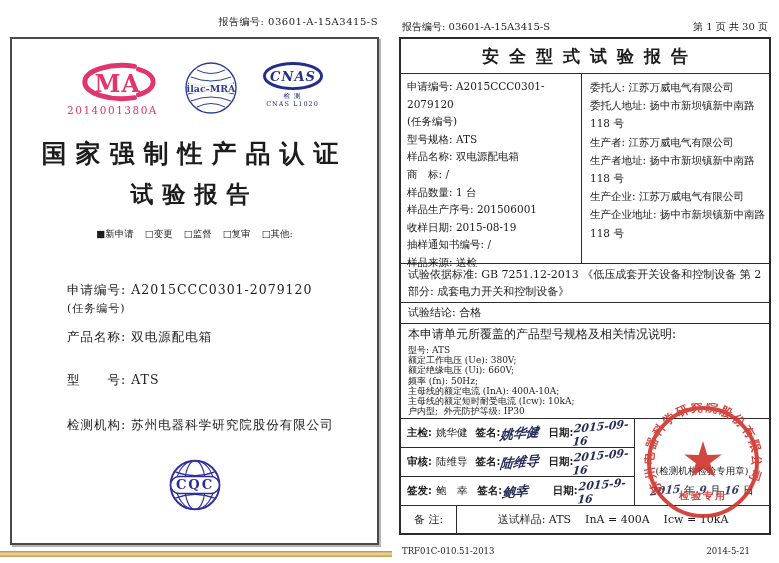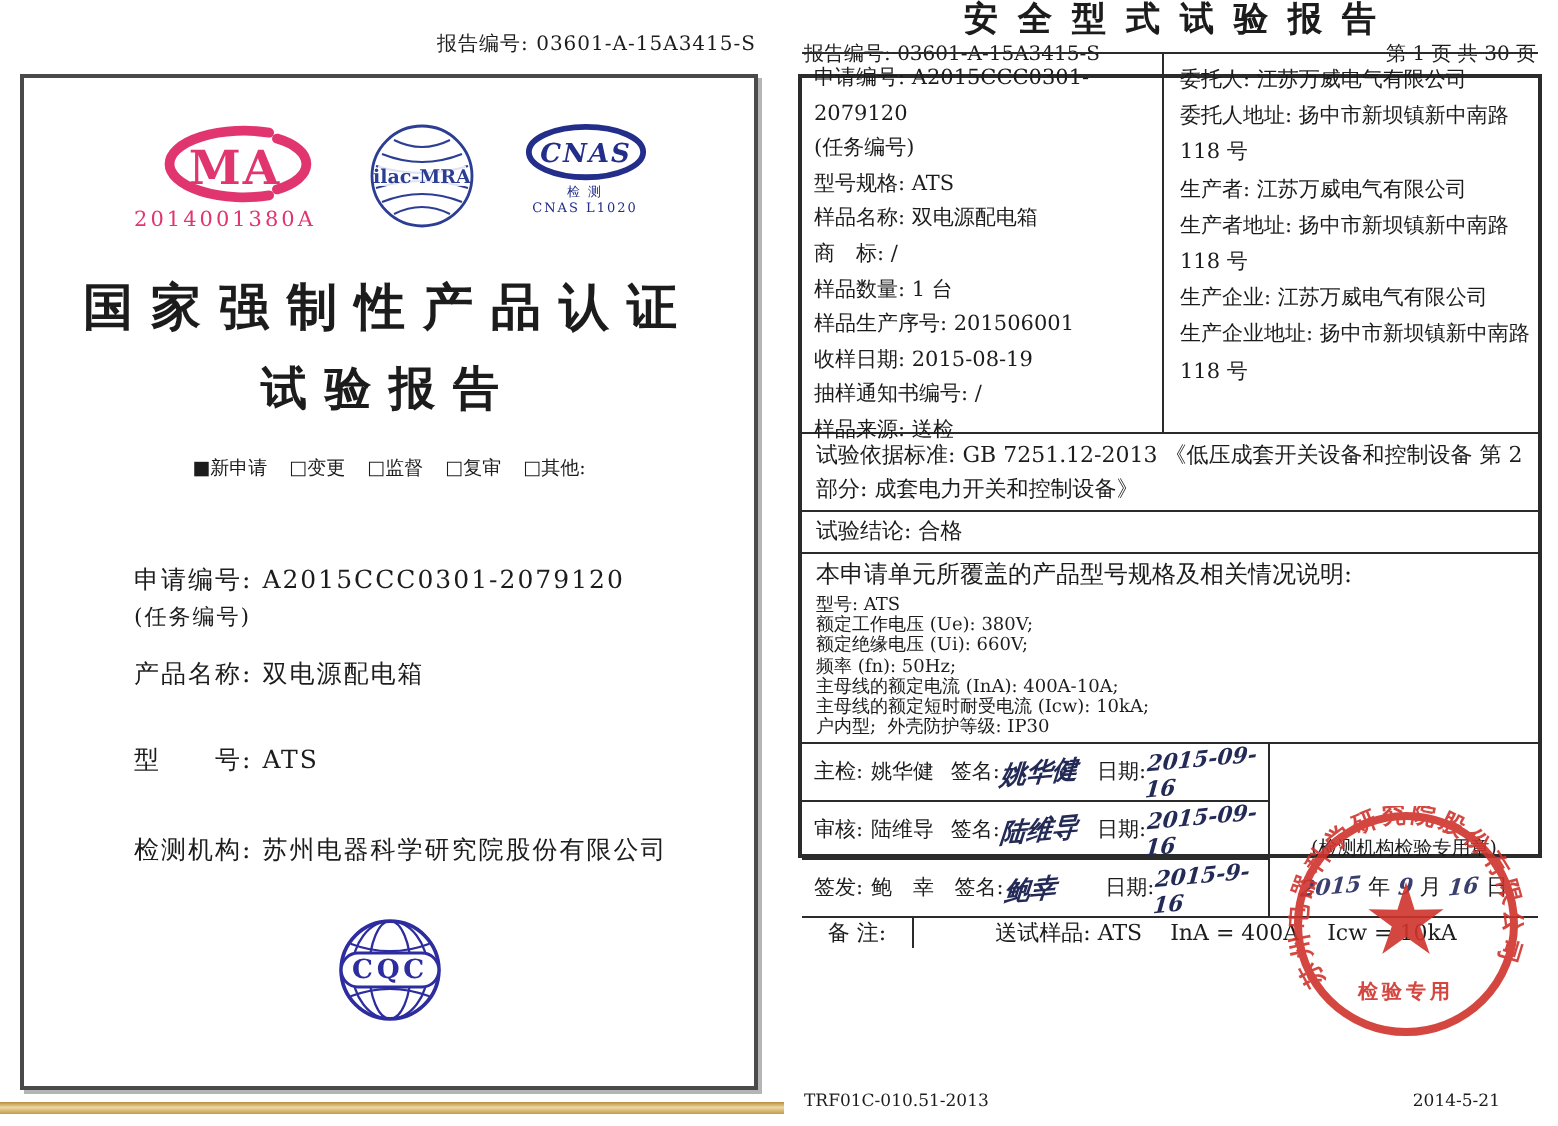--- a/index.html
+++ b/index.html
@@ -17,39 +17,39 @@
   .cnas-sub{font-size:6.5px;color:#232e8a;line-height:8px;letter-spacing:1px;}
   #lp-title1{left:0;top:98px;width:100%;text-align:center;font-size:25px;letter-spacing:9px;font-weight:600;}
   #lp-title2{left:0;top:140px;width:100%;text-align:center;font-size:23px;letter-spacing:9px;font-weight:600;}
   #lp-checks{left:0;top:189px;width:100%;display:flex;justify-content:center;gap:11px;font-size:9.5px;}
   .lp-field{left:55px;font-size:12.5px;letter-spacing:1px;white-space:pre;}
   #lp-cqc{left:0;top:415px;width:100%;display:flex;justify-content:center;}
 
   
   #rp-reportno{left:402px;top:20px;font-size:10px;}
   #rp-pageinfo{left:600px;top:20px;width:168px;text-align:right;font-size:10px;}
-  #rt{left:399px;top:37px;width:372px;height:392px;border:2px solid #2b2b2b;background:#fff;
-      box-sizing:border-box;display:flex;flex-direction:column;justify-content:center;}
+  #rt{left:399px;top:37px;width:372px;height:498px;border:2px solid #2b2b2b;background:#fff;
+      box-sizing:border-box;display:flex;flex-direction:column;}
   .r-title{height:34px;border-bottom:1px solid #2b2b2b;display:flex;align-items:center;justify-content:center;
            font-size:17px;font-weight:700;letter-spacing:10px;text-indent:10px;flex:none;}
   .r-info{height:189px;border-bottom:1px solid #2b2b2b;display:flex;flex:none;}
   .info-l{width:181px;border-right:1px solid #2b2b2b;padding:4px 2px 0 6px;font-size:10.5px;line-height:17.6px;box-sizing:border-box;}
   .info-r{flex:1;padding:4px 2px 0 8px;font-size:10.5px;line-height:18.2px;}
   .info-line{white-space:pre-wrap;}
   .r-std{height:39px;border-bottom:1px solid #2b2b2b;padding:3px 7px 0 7px;font-size:11px;line-height:16.5px;flex:none;box-sizing:border-box;}
   .r-concl{height:21px;border-bottom:1px solid #2b2b2b;padding:2px 20px 0 7px;font-size:11px;flex:none;box-sizing:border-box;}
   .r-cover{height:95px;border-bottom:1px solid #2b2b2b;padding:2px 7px 0 7px;flex:none;box-sizing:border-box;overflow:hidden;}
   .cover-h{font-size:12px;margin-bottom:2px;}
   .cover-line{font-size:9px;line-height:10.2px;white-space:pre;}
   .r-sig{height:86px;border-bottom:1px solid #2b2b2b;display:flex;flex:none;}
   .sig-l{width:234px;border-right:1px solid #2b2b2b;display:flex;flex-direction:column;box-sizing:border-box;}
   .sig-row{flex:1;border-bottom:1px solid #2b2b2b;display:flex;align-items:center;padding-left:6px;font-size:10.5px;}
   .sig-row:last-child{border-bottom:none;}
   .sig-row .name{margin-left:4px;width:46px;white-space:pre;}
-  .sig-row .lbl{flex:none;}
+  .sig-row .lbl{flex:none;font-weight:bold;}
   .hw{display:inline-block;font-style:italic;font-weight:bold;color:#232a56;
       transform:rotate(-5deg) skewX(-10deg);}
   .hw.sign{font-size:13px;width:56px;}
   .hw.dt{font-size:11px;}
   .stamp-cell{flex:1;position:relative;}
   .stamp-note{position:absolute;left:0;bottom:27px;width:100%;text-align:center;font-size:9.5px;z-index:1;}
   .stamp-date{position:absolute;left:0;bottom:7px;width:100%;text-align:center;font-size:11px;z-index:1;}
   .stamp-date .hw{color:#3a3f6e;}
   #stamp-svg{position:absolute;left:243px;top:364px;width:118px;height:118px;z-index:3;opacity:.9;}
   .r-remark{flex:1;display:flex;align-items:stretch;}

